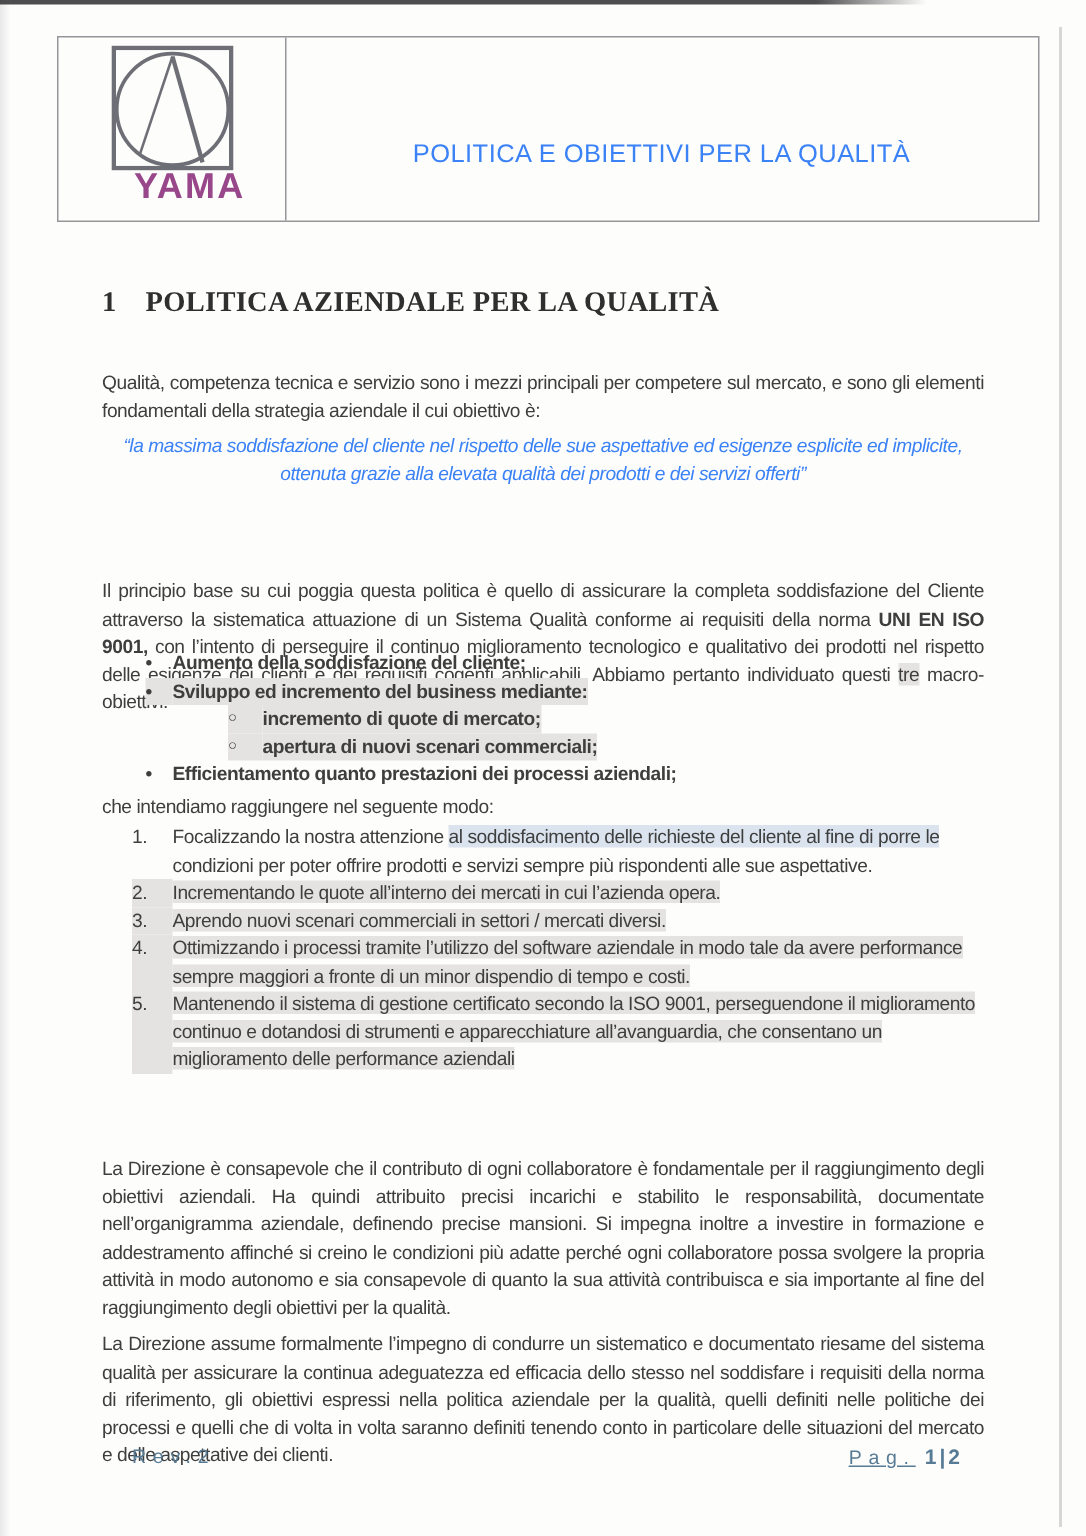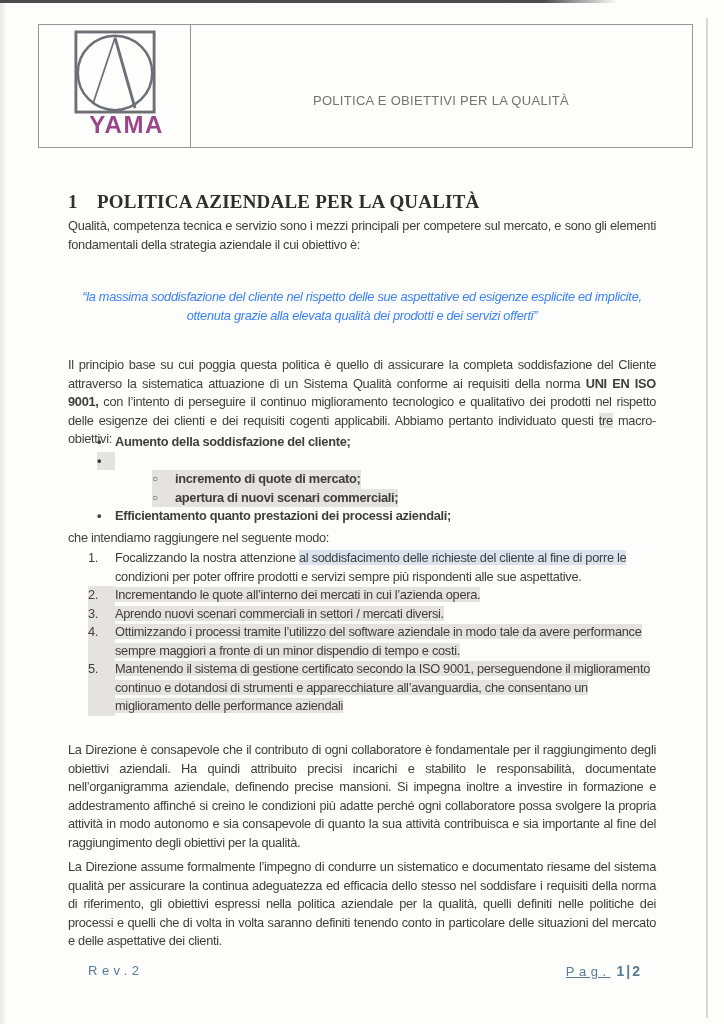--- a/index.html
+++ b/index.html
@@ -26,26 +26,26 @@
     border-right:1.2px solid var(--border-grey,#96969a);}
   .logo-mark{position:absolute;left:35px;top:5px;}
   .logo-text{position:absolute;left:12px;top:86px;width:151px;text-align:center;
     font-weight:bold;font-size:24px;letter-spacing:1.5px;color:var(--logo-purple,#98488a);}
   .doc-num-cell{position:absolute;left:151px;right:0;top:0;height:44px;
     border-bottom:1.2px solid var(--border-grey,#96969a);
     display:flex;align-items:center;justify-content:flex-end;
     padding:10px 10px 0 0;box-sizing:border-box;font-size:12.5px;color:#454545;}
   .doc-title-cell{position:absolute;left:151px;right:0;top:44px;bottom:0;
     display:flex;justify-content:center;padding-top:24px;box-sizing:border-box;
-    font-size:13px;letter-spacing:.3px;color:#737373;}
+    font-size:17px;letter-spacing:.3px;color:#3b82f6;}
 
   
   .blk{position:absolute;left:68px;width:588px;margin:0;
     font-size:12.8px;letter-spacing:-0.3px;line-height:18.5px;color:#3e3e3e;}
-  .just{text-align:justify;}
+  .just{text-align:justify;margin-top:29px;}
   .sec-title{position:absolute;left:68px;top:191px;width:588px;margin:0;
     font-family:"Liberation Serif", serif;font-size:19px;font-weight:bold;
     color:#2f2f2f;letter-spacing:.2px;display:flex;}
   .sec-num{width:29px;flex:none;}
   .quote{font-style:italic;text-align:center;color:#3b82f6;}
 
   .brow{display:flex;font-weight:bold;}
   .brow .mark{flex:none;}
   .lvl1 .mark{margin-left:29px;width:18px;}
   .lvl2 .mark{margin-left:84px;width:23px;font-weight:normal;color:#4a4a4a;}
@@ -96,20 +96,21 @@
 
   <p class="blk just" style="top:356px"><span>Il principio base su cui poggia questa politica è quello di assicurare la completa soddisfazione del Cliente attraverso la sistematica attuazione di un Sistema Qualità conforme ai requisiti della norma </span><span class="b">UNI EN ISO 9001,</span><span> con l’intento di perseguire il continuo miglioramento tecnologico e qualitativo dei prodotti nel rispetto delle esigenze dei clienti e dei requisiti cogenti applicabili. Abbiamo pertanto individuato questi </span><span class="hg">tre</span><span> macro-obiettivi:</span></p>
 
   <div class="blk" style="top:433px">
       <div class="brow lvl1">
         <span class="mark">•</span>
         <span>Aumento della soddisfazione del cliente;</span>
       </div>
       <div class="brow lvl1">
         <span class="mark hg">•</span>
+        <span class="hg">Sviluppo ed incremento del business mediante:</span>
       </div>
       <div class="brow lvl2">
         <span class="mark hg" style="font-size: 10px;">○</span>
         <span class="hg">incremento di quote di mercato;</span>
       </div>
       <div class="brow lvl2">
         <span class="mark hg" style="font-size: 10px;">○</span>
         <span class="hg">apertura di nuovi scenari commerciali;</span>
       </div>
       <div class="brow lvl1">

